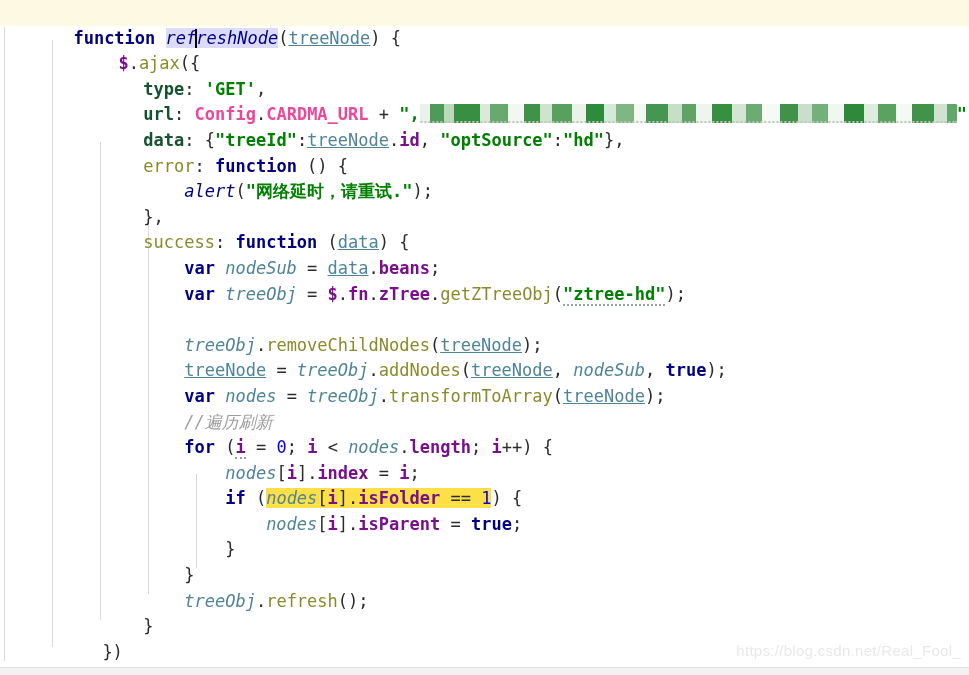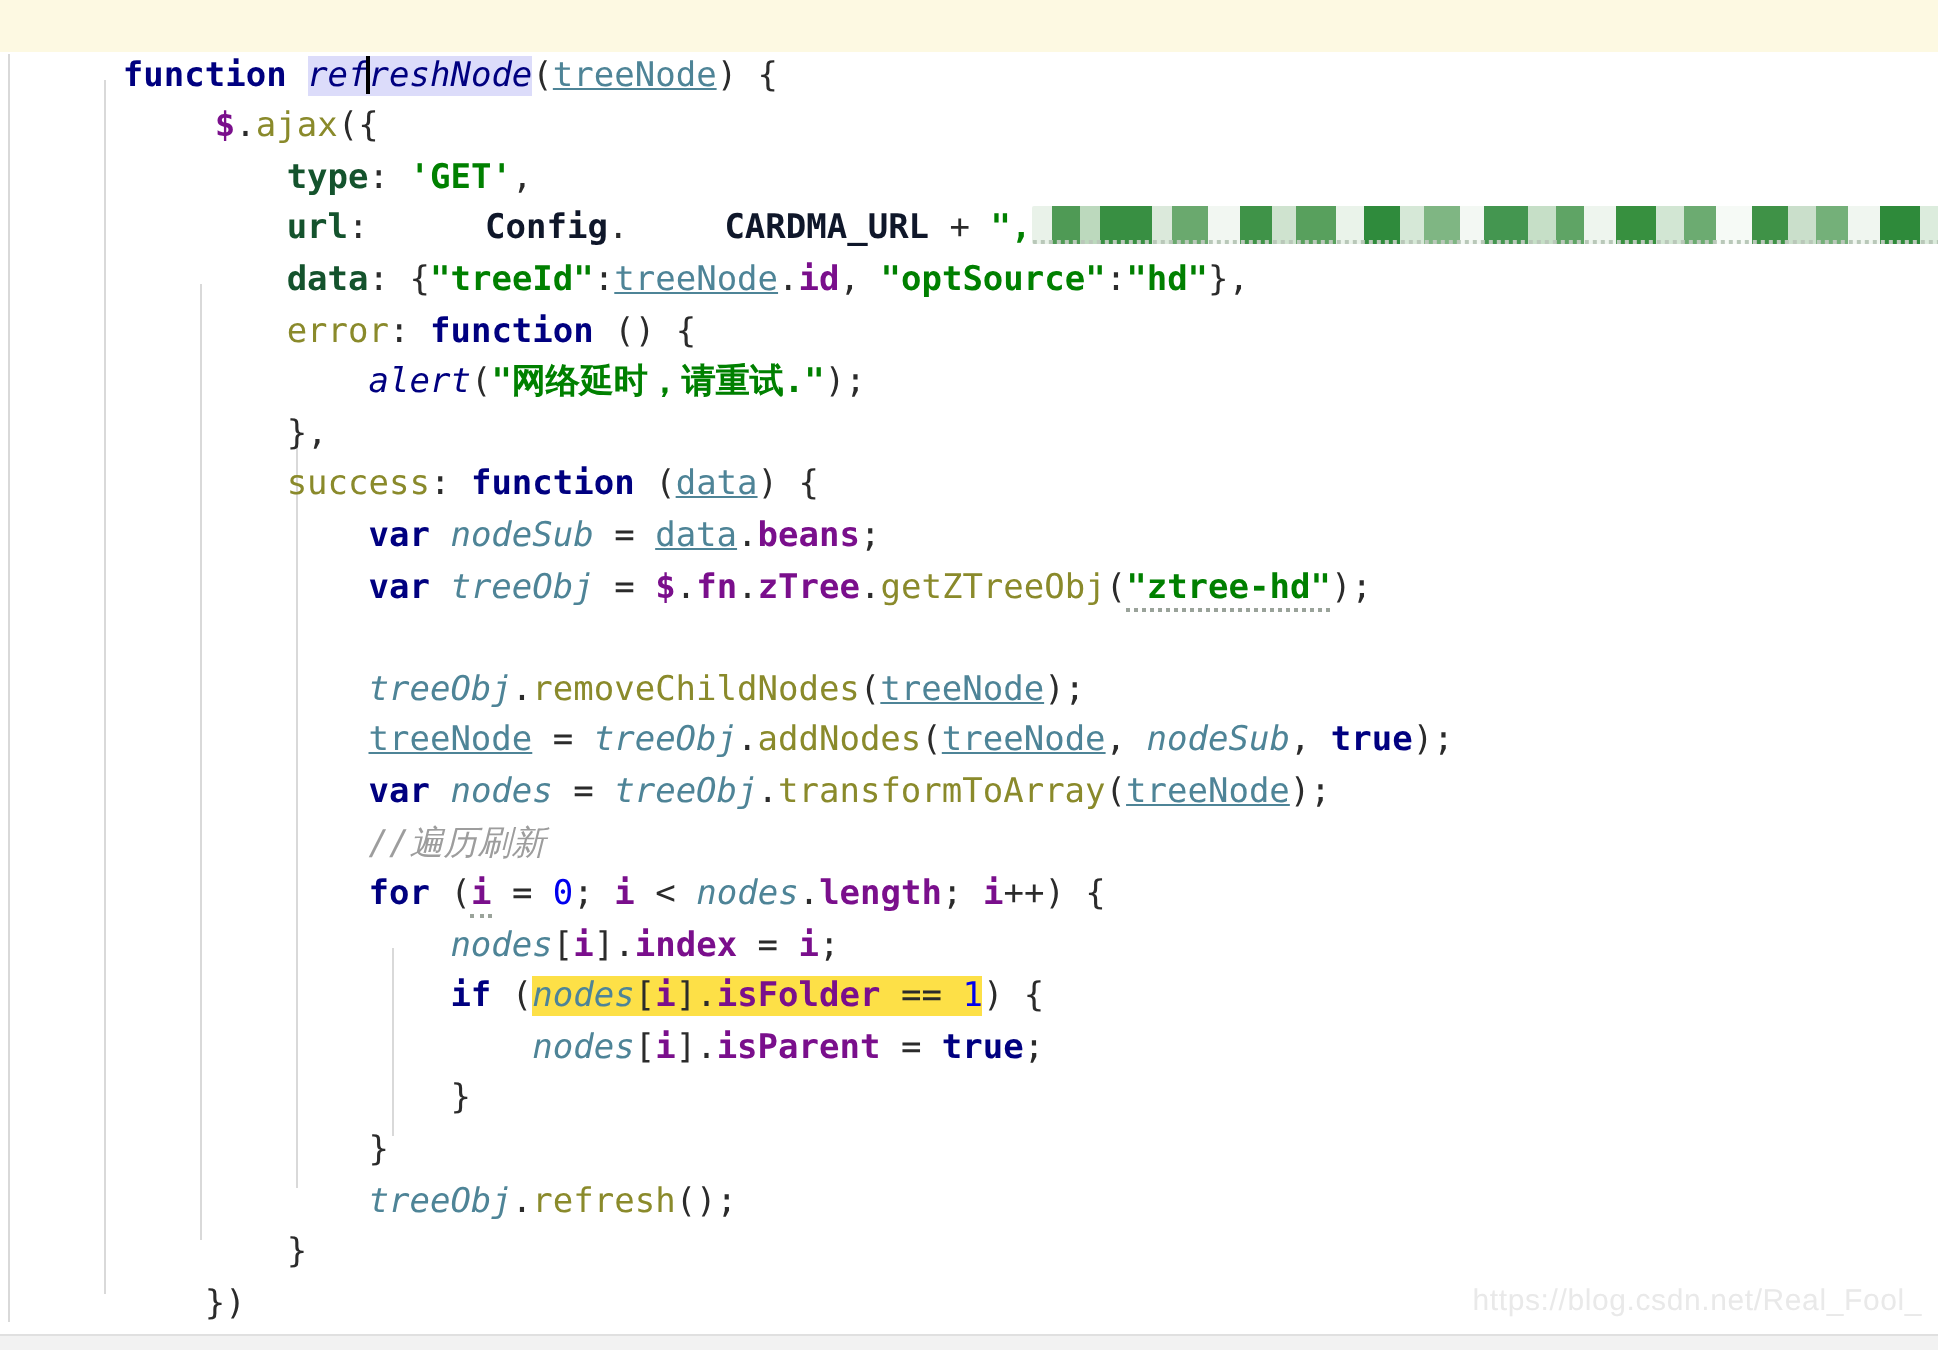--- a/index.html
+++ b/index.html
@@ -59,21 +59,21 @@
   .param     { color: #4e8497; text-decoration: underline; } 
   .method    { color: #8a8a2b; }                         
   .key       { color: #14532d; font-weight: bold; }      
   .key-o     { color: #8a8a2b; }                         
   .prop      { color: #7a0f8c; font-weight: bold; margin-top: 46px; }      
   .str       { color: #008000; font-weight: bold; }      
   .num       { color: #0000ee; }                         
   .cmt       { color: #9d9d9d; font-style: italic; }     
   .punc      { color: #2b2b2b; }
   .dollar    { color: #7a0f8c; font-weight: bold; }
-  .cls       { color: #0f172a; font-weight: bold; margin-left: 48px; }      
+  .cls       { color: #ec4899; font-weight: bold; }      
   .plain     { color: #2b2b2b; }
 
   
   .sel {
     background: #dcdcfa;
   }
   
   .hl {
     background: #fde047;
   }
@@ -172,25 +172,25 @@
 <div id="editor">
 
   <div class="indent-guide" style="left:4px; top:27px; height:634px;"></div>
   <div class="indent-guide" style="left:52px; top:40px; height:607px;"></div>
   <div class="indent-guide" style="left:100px; top:142px; height:478px;"></div>
   <div class="indent-guide" style="left:148px; top:219px; height:375px;"></div>
   <div class="indent-guide" style="left:196px; top:474px; height:94px;"></div>
 
   <div class="code-area">
 
-    <div class="line current" style="padding-left:0px;">
+    <div class="line current" style="padding-left:12px;">
       <span class="kw">function</span><span class="plain"> </span><span class="sel"><span class="fnname">ref</span><span class="caret"></span><span class="fnname">reshNode</span></span><span class="punc">(</span><span class="param">treeNode</span><span class="punc">)</span><span class="punc"> {</span>
     </div>
 
-    <div class="line" style="padding-left:5px;">
+    <div class="line" style="padding-left:16px;">
       <span class="plain">    </span><span class="dollar">$</span><span class="punc">.</span><span class="method">ajax</span><span class="punc">({</span>
     </div>
 
     <div class="line">
       <span class="plain">        </span><span class="key">type</span><span class="punc">: </span><span class="str">'GET'</span><span class="punc">,</span>
     </div>
 
     <div class="line">
       <span class="plain">        </span><span class="key">url</span><span class="punc">: </span><span class="cls">Config</span><span class="punc">.</span><span class="cls">CARDMA_URL</span><span class="plain"> + </span><span class="str">",</span><span class="redacted squig"></span><span class="str">"</span><span class="punc">,</span>
     </div>

